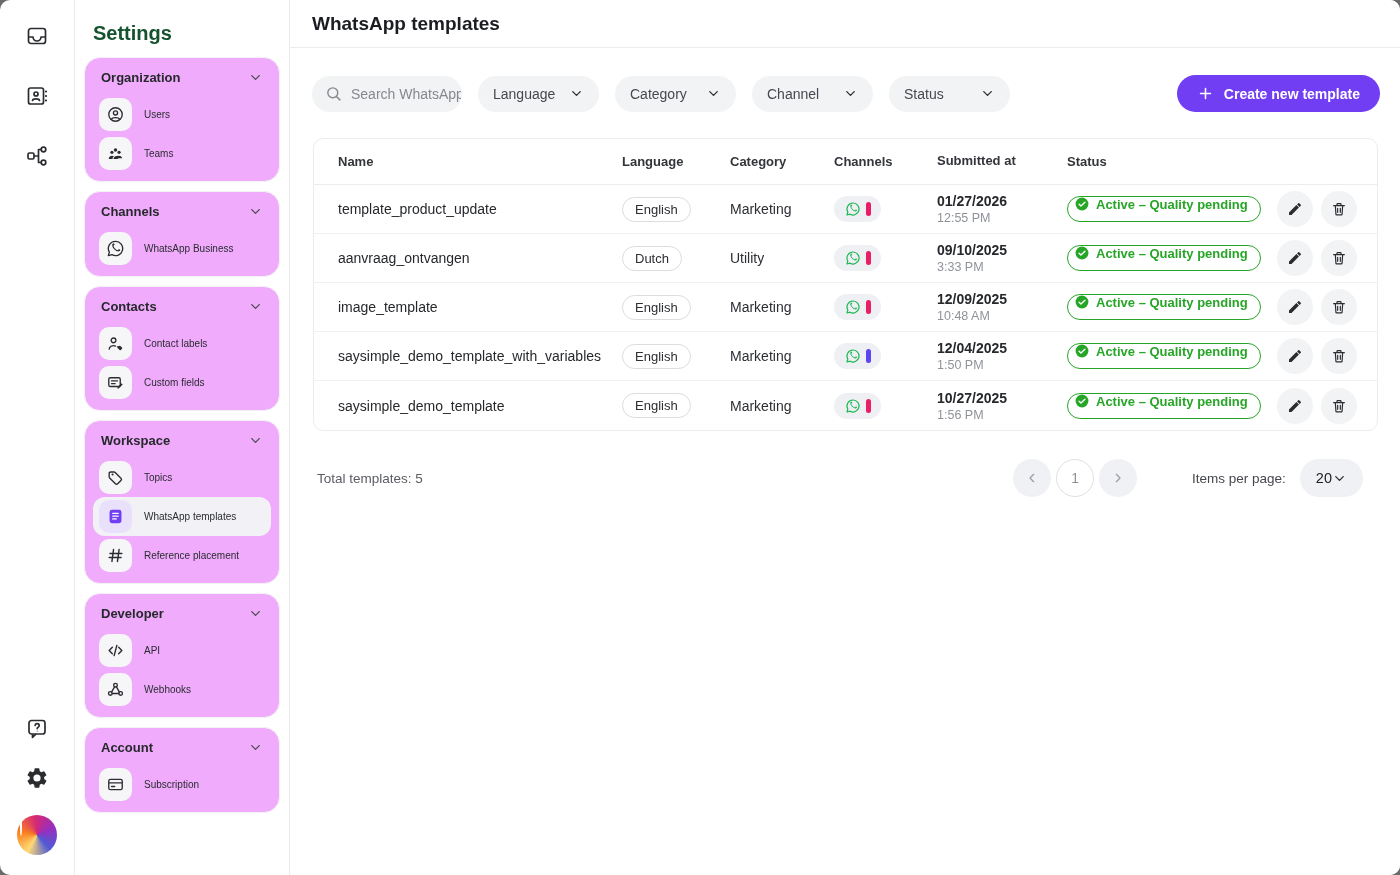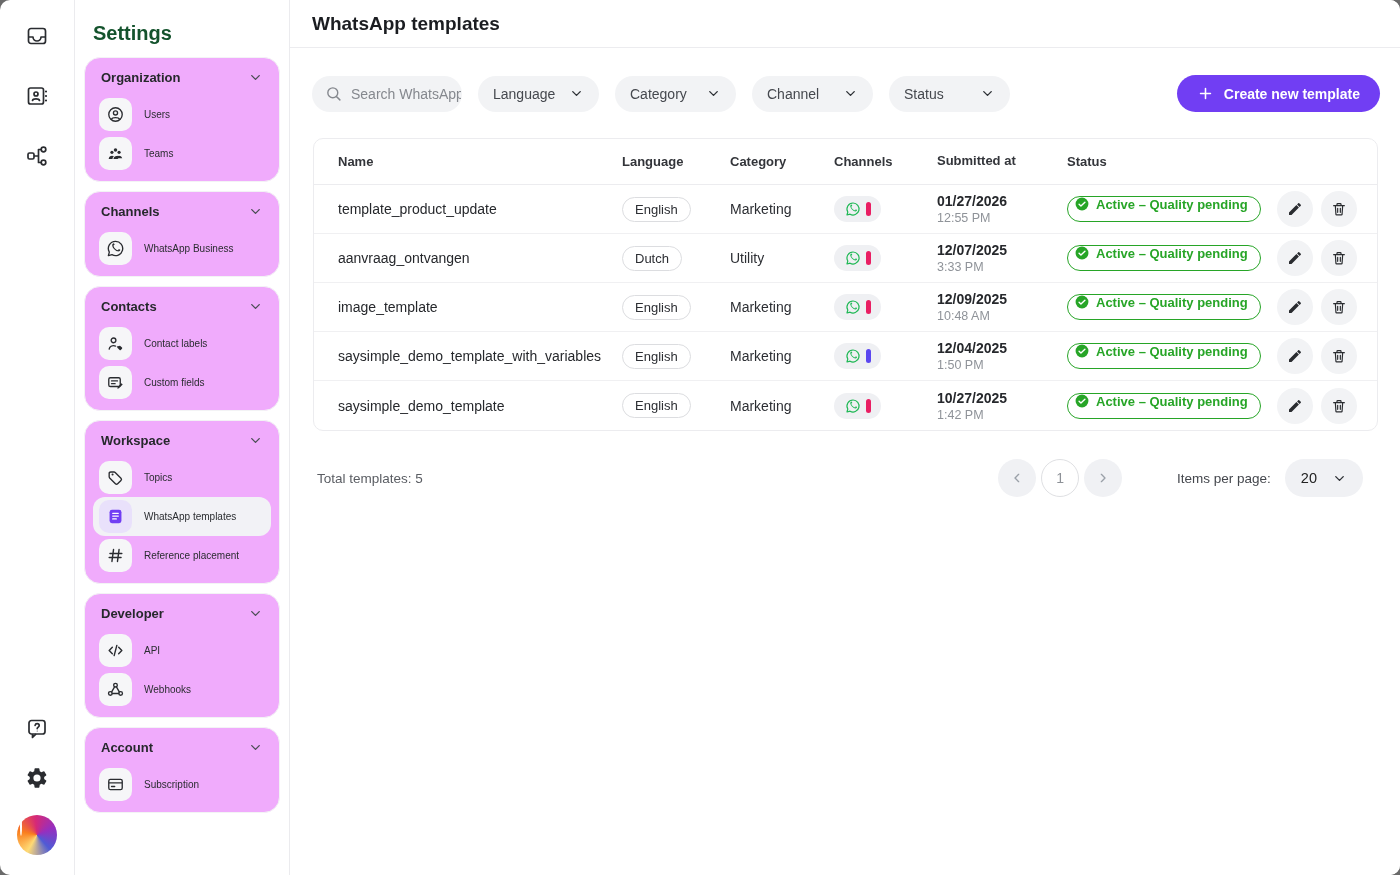--- a/index.html
+++ b/index.html
@@ -70,21 +70,21 @@
 
   
   .table-footer { display:flex; align-items:center; padding:28px 37px 0 27px; }
   .total-text { font-size:13.5px; color:#5a5d63; }
   .pager { margin-left:auto; display:flex; align-items:center; gap:5px; }
   .pg-btn { width:38px; height:38px; border-radius:50%; border:none; background:#f0f1f4; color:#9aa0a8; display:flex; align-items:center; justify-content:center; cursor:pointer; }
   .pg-btn svg { width:16px; height:16px; }
   .pg-num { width:38px; height:38px; border-radius:50%; border:1px solid #dfe0e3; background:#fff; color:#8d9197; font-size:14px; display:flex; align-items:center; justify-content:center; cursor:pointer; }
   .ipp { display:flex; align-items:center; gap:14px; margin-left:55px; }
   .ipp-label { font-size:13.5px; color:#44474d; }
-  .ipp-pill { height:38px; border:none; border-radius:19px; background:#f0f1f4; display:flex; align-items:center; gap:15px; padding:0 16px; font-size:14.5px; color:#222; cursor:pointer; font-family:"Liberation Sans",sans-serif;text-align:right; }
+  .ipp-pill { height:38px; border:none; border-radius:19px; background:#f0f1f4; display:flex; align-items:center; padding:0 16px; font-size:14.5px; color:#222; cursor:pointer; font-family:"Liberation Sans",sans-serif;text-align:right; }
   .ipp-pill .chev { color:#2e3136; }
 </style>
 </head>
 <body>
 
 <div class="window">
 
   <nav class="rail">
     <div class="rail-top">
       <span class="rail-icon">
@@ -438,21 +438,21 @@
     <div>
       <span class="channels-pill">
         <svg viewBox="0 0 24 24" fill="none" stroke="currentColor" stroke-width="1.8">
                   <path d="M12 3a9 9 0 0 0-7.8 13.5L3 21l4.6-1.2A9 9 0 1 0 12 3z" stroke-linejoin="round"></path>
                   <path d="M9.4 8.2c.4 3 2.9 5.5 5.9 5.9l.8-1.6 2 1c-.2 1.5-1.4 2.4-3 2.1-3.3-.6-6.7-4-7.2-7.2-.3-1.6.6-2.8 2.1-3l1 2-1.6.8z" fill="currentColor" stroke="none"></path>
                 </svg>
         <span class="channel-bar" style="background: rgb(233, 30, 99);"></span>
       </span>
     </div>
     <div>
-      <div class="date-main">12/07/2025</div>
+      <div class="date-main">09/10/2025</div>
       <div class="date-sub">3:33 PM</div>
     </div>
     <div>
       <span class="status-pill">
         <svg viewBox="0 0 24 24">
                   <circle cx="12" cy="12" r="11" fill="#27a527"></circle>
                   <path d="M7 12.5l3.2 3L17 9" stroke="#fff" stroke-width="2.4" fill="none" stroke-linecap="round" stroke-linejoin="round"></path>
                 </svg>
         <span class="status-text">Active – Quality pending</span>
       </span>
@@ -562,21 +562,21 @@
       <span class="channels-pill">
         <svg viewBox="0 0 24 24" fill="none" stroke="currentColor" stroke-width="1.8">
                   <path d="M12 3a9 9 0 0 0-7.8 13.5L3 21l4.6-1.2A9 9 0 1 0 12 3z" stroke-linejoin="round"></path>
                   <path d="M9.4 8.2c.4 3 2.9 5.5 5.9 5.9l.8-1.6 2 1c-.2 1.5-1.4 2.4-3 2.1-3.3-.6-6.7-4-7.2-7.2-.3-1.6.6-2.8 2.1-3l1 2-1.6.8z" fill="currentColor" stroke="none"></path>
                 </svg>
         <span class="channel-bar" style="background: rgb(233, 30, 99);"></span>
       </span>
     </div>
     <div>
       <div class="date-main">10/27/2025</div>
-      <div class="date-sub">1:42 PM</div>
+      <div class="date-sub">1:56 PM</div>
     </div>
     <div>
       <span class="status-pill">
         <svg viewBox="0 0 24 24">
                   <circle cx="12" cy="12" r="11" fill="#27a527"></circle>
                   <path d="M7 12.5l3.2 3L17 9" stroke="#fff" stroke-width="2.4" fill="none" stroke-linecap="round" stroke-linejoin="round"></path>
                 </svg>
         <span class="status-text">Active – Quality pending</span>
       </span>
     </div>

